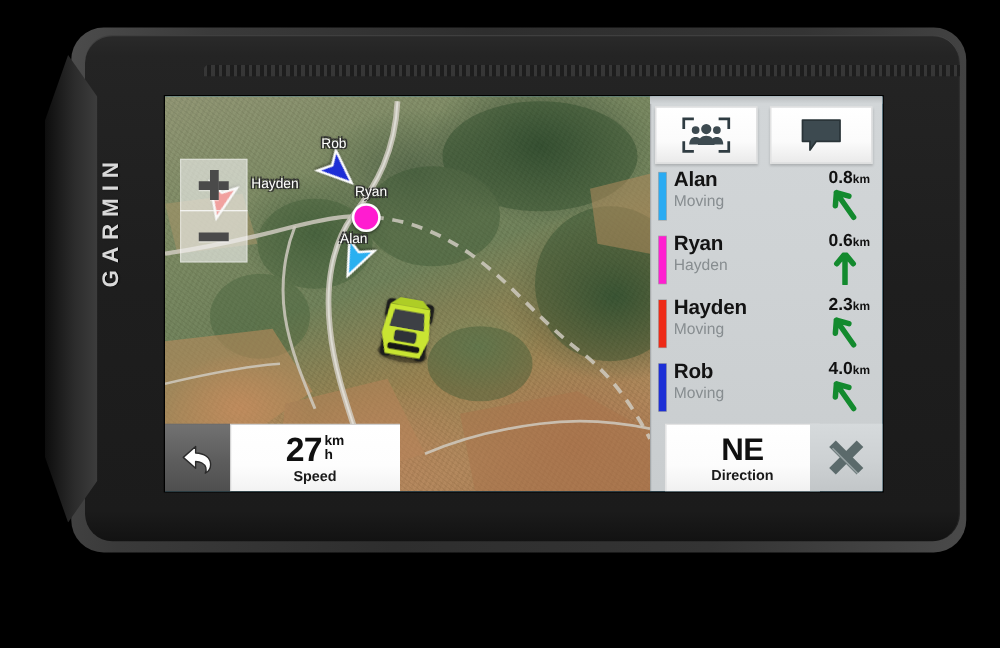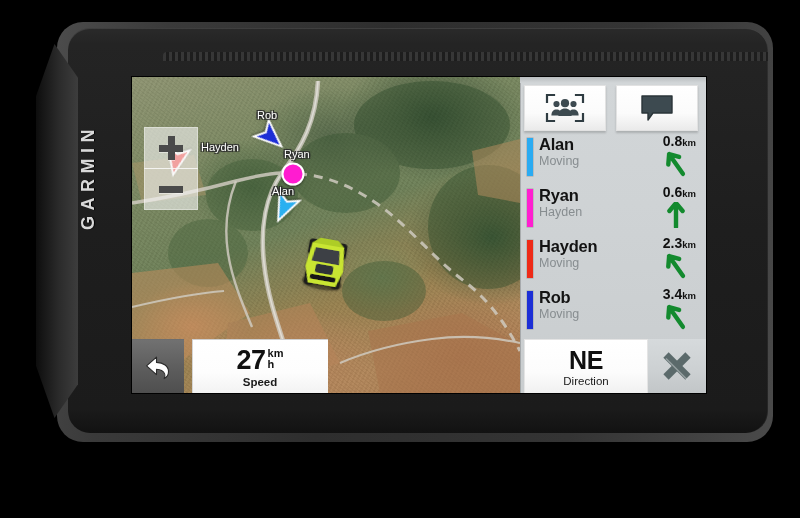--- a/index.html
+++ b/index.html
@@ -168,21 +168,21 @@
     border-top: 1px solid rgba(255,255,255,0.18);
   }
   #speed-panel {
     position: absolute;
     left: 52px; top: 262px;
     width: 136px; height: 54px;
     background: linear-gradient(180deg, #ffffff 0%, #fdfdfd 60%, #f2f2f2 100%);
     border-top: 1px solid #cfcfcf;
     box-shadow: inset 1px 0 0 #d5d5d5;
     display: flex; flex-direction: column;
-    align-items: center; justify-content: center; margin-left: 8px;
+    align-items: center; justify-content: center;
   }
   #speed-row { display: flex; align-items: flex-start; line-height: 1; }
   #speed-value { font-size: 27px; font-weight: 700; color: #101010; letter-spacing: -0.5px; }
   #speed-unit  {
     font-size: 11px; font-weight: 700; color: #101010;
     margin-left: 2px; margin-top: 1px;
     line-height: 1.02; text-align: left;
   }
   #speed-label { font-size: 11.5px; font-weight: 700; color: #1a1a1a; margin-top: 2px; }
 
@@ -229,30 +229,30 @@
   .contact-dist {
     position: absolute; right: 10px; top: 0px;
     font-size: 14px; font-weight: 700; color: #111;
     white-space: nowrap;
   }
   .contact-dist .unit { font-size: 9.5px; font-weight: 700; }
   .contact-arrow { position: absolute; right: 18px; top: 18px; width: 24px; height: 26px; }
 
   
   #direction-panel {
-    position: absolute; left: 4px; top: 262px;
+    position: absolute; left: 12px; top: 262px;
     width: 122px; height: 54px;
     background: linear-gradient(180deg, #ffffff 0%, #fcfcfc 60%, #f0f0f0 100%);
     border: 1px solid #e4e4e4;
     box-shadow: 2px 2px 2px rgba(0,0,0,0.22);
     display: flex; flex-direction: column;
     align-items: center; justify-content: center;
   }
   #direction-value { font-size: 25px; font-weight: 700; color: #101010; line-height: 1; letter-spacing: -0.3px; }
-  #direction-label { font-size: 11.5px; font-weight: 400; color: #1a1a1a; margin-top: 2px; }
+  #direction-label { font-size: 11.5px; font-weight: 700; color: #1a1a1a; margin-top: 2px; }
   #close-button {
     position: absolute; left: 128px; top: 262px;
     width: 58px; height: 54px;
     background: linear-gradient(180deg, #d6dadc 0%, #cdd1d3 55%, #c2c6c8 100%);
     display: flex; align-items: center; justify-content: center;
   }
 </style>
 </head>
 <body>
 
@@ -443,21 +443,21 @@
               <path d="M12,1 L12,25 M12,1 L5.4,9 M12,1 L18.6,9" stroke="#138a2e" stroke-width="4.4" fill="none" stroke-linecap="round" stroke-linejoin="round"></path>
             </g>
           </svg>
         </div>
 
         <div class="contact-row" style="top:153px;">
           <div class="contact-bar" style="background:#1c2fd6"></div>
           <div class="contact-name">Rob</div>
           <div class="contact-status">Moving</div>
           <div class="contact-dist">
-            <span>3.4</span><span class="unit">km</span>
+            <span>4.0</span><span class="unit">km</span>
           </div>
           <svg class="contact-arrow" viewBox="0 0 24 26">
             <g transform="rotate(-35 12 13)">
               <path d="M12,1 L12,25 M12,1 L5.4,9 M12,1 L18.6,9" stroke="#138a2e" stroke-width="4.4" fill="none" stroke-linecap="round" stroke-linejoin="round"></path>
             </g>
           </svg>
         </div>
 
       </div>
 

